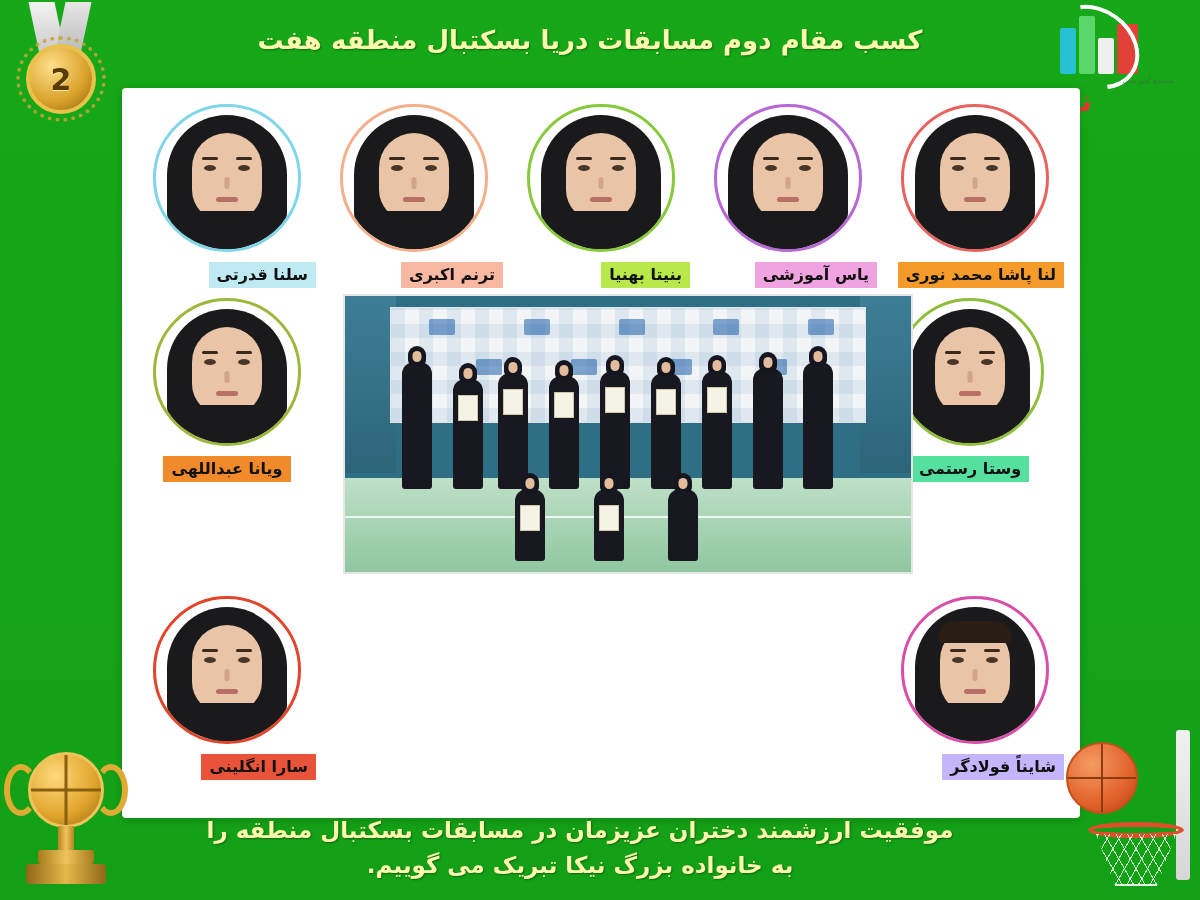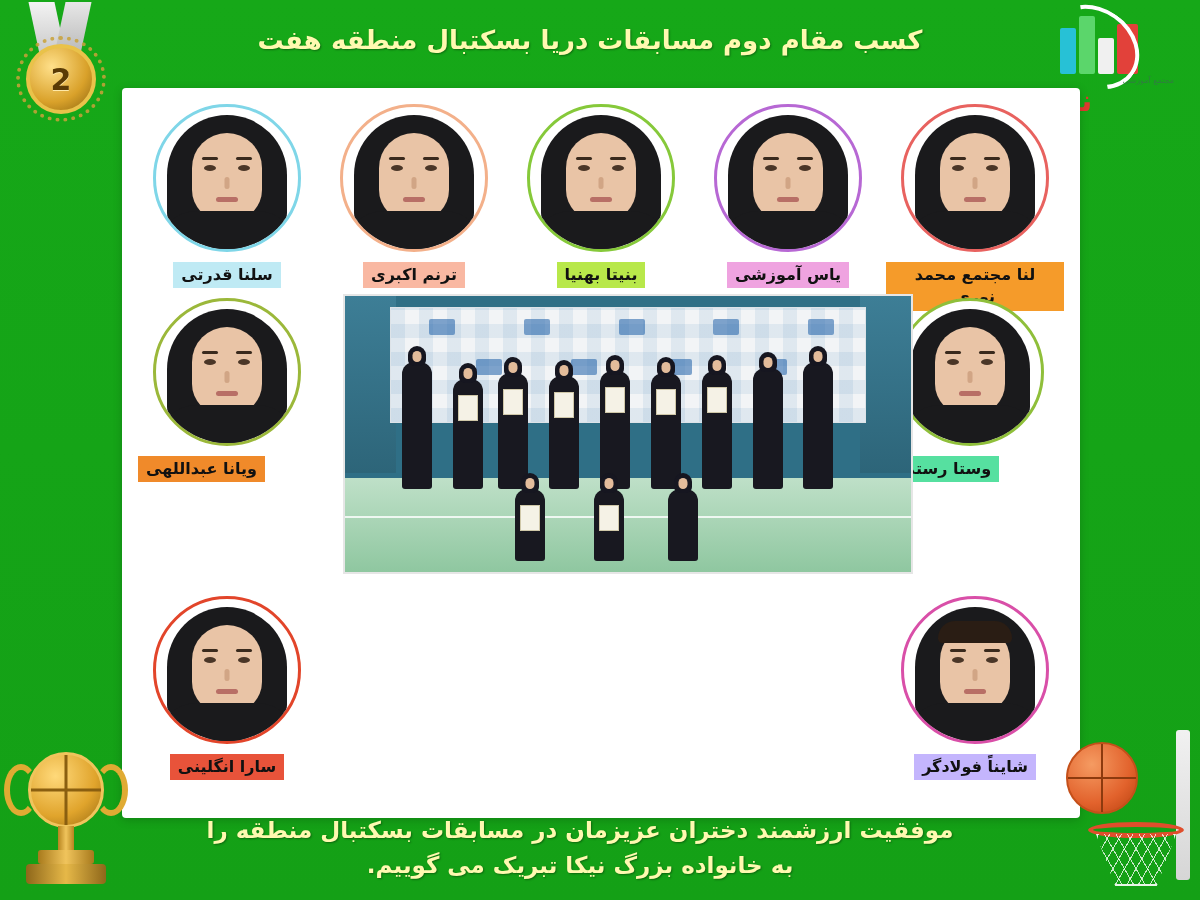--- a/index.html
+++ b/index.html
@@ -150,21 +150,21 @@
     background: #ffffff;
     border-radius: 4px;
     box-shadow: 0 2px 10px rgba(0,0,0,.18);
   }
 
   
   .row { position: absolute; display: flex; justify-content: space-between; }
   .row-top { left: 16px; right: 16px; top: 16px; }
   .row-bottom { left: 16px; right: 16px; top: 508px; }
 
-  .person { width: 178px; text-align: center; }
+  .person { width: 178px; text-align: right; }
   .avatar {
     width: 148px; height: 148px; margin: 0 auto;
     border-radius: 50%;
     border: 3px solid #ccc;
     overflow: hidden;
     position: relative;
     background: #fff;
   }
   
   .face { position:absolute; inset:0; }
@@ -203,21 +203,21 @@
     margin-top: 10px;
     font-size: 16px; font-weight: bold; color: #111;
     direction: rtl;
     display: inline-block;
     padding: 2px 8px;
     line-height: 1.4;
   }
 
   
   .mid { position:absolute; left: 16px; right: 16px; top: 196px; height: 300px; }
-  .mid .side { position:absolute; width: 178px; text-align:left; top: 14px; }
+  .mid .side { position:absolute; width: 178px; text-align:center; top: 14px; }
   .mid .side.right { right: 5px; }
   .mid .side.left { left: 0; }
 
   .team-photo {
     position: absolute;
     left: 205px; top: 10px;
     width: 570px; height: 280px;
     border: 2px solid #e6e6e6;
     overflow: hidden;
     background: #2f6f86;
@@ -312,21 +312,21 @@
               <div class="skin"></div>
             <div class="brow l"></div>
               <div class="brow r"></div>
             <div class="eye l"></div>
               <div class="eye r"></div>
             <div class="nose"></div>
               <div class="mouth"></div>
               <div class="shoulders"></div>
             </div>
         </div>
-        <div class="name" style="background:#f59b2a">لنا مجتمع محمد نوری</div>
+        <div class="name" style="background:#f59b2a">لنا پاشا محمد نوری</div>
       </div>
 
       <div class="person">
         <div class="avatar" style="border-color:#b768d4">
           <div class="face">
               <div class="hijab"></div>
               <div class="skin"></div>
             <div class="brow l"></div>
               <div class="brow r"></div>
             <div class="eye l"></div>

